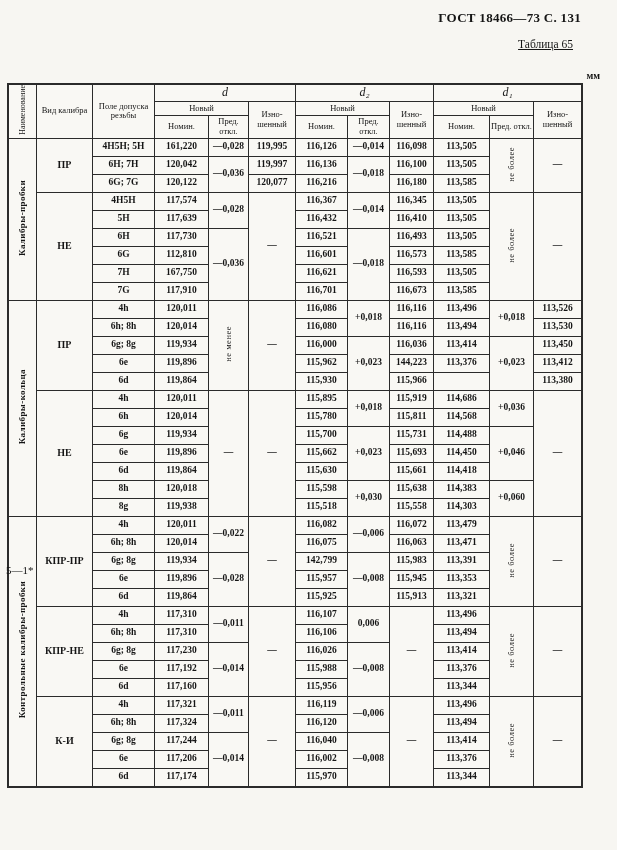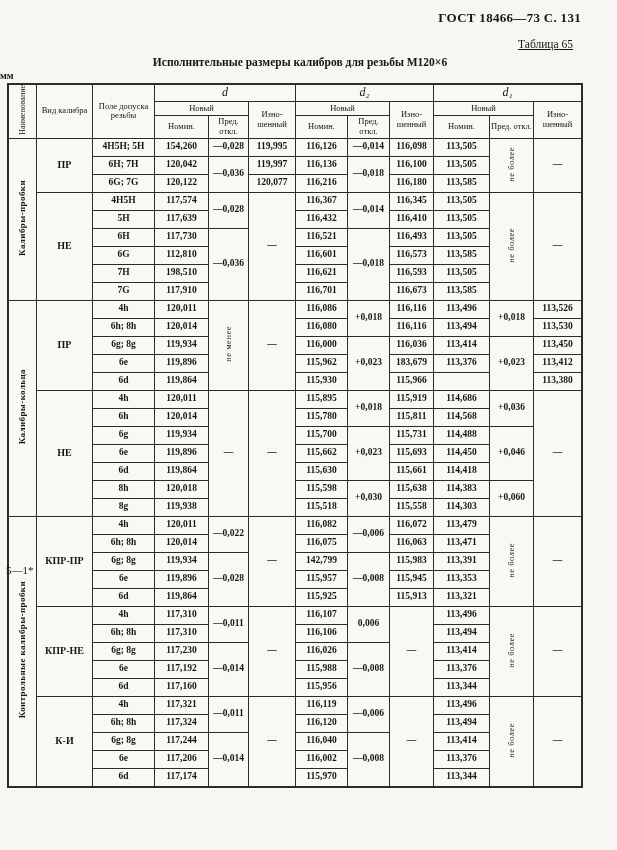--- a/index.html
+++ b/index.html
@@ -21,21 +21,21 @@
     position:absolute; top:38px; right:44px;
     font-size:11.5px;
     text-decoration:underline;
   }
   .title {
     position:absolute; top:56px; left:0; width:600px;
     text-align:center; font-weight:bold; font-size:11.5px;
   }
   .unit {
     position:absolute; top:70px; left:0; width:600px;
-    text-align:left; font-weight:bold; font-size:10px;
+    text-align:right; font-weight:bold; font-size:10px;
   }
   .sig {
     position:absolute; bottom:36px; left:6px;
     font-weight:normal; font-size:11px;
   }
 
   table {
     position:absolute; top:84px; left:8px;
     border-collapse:collapse;
     background:#f9f8f4;
@@ -73,21 +73,20 @@
   th.name-col .vtext { font-size:8px; }
   table { outline:1px solid #2b2b2b; }
 </style>
 </head>
 <body>
 
 <div class="page">
 
   <div class="gost-ref">ГОСТ 18466—73 С. 131</div>
   <div class="table-num">Таблица 65</div>
-  <div class="title">Исполнительные размеры калибров для резьбы М120×6</div>
   <div class="unit">мм</div>
 
   <table>
     <colgroup>
       <col class="c1">
         <col class="c2">
         <col class="c3">
       <col class="c4">
         <col class="c5">
         <col class="c6">
@@ -122,21 +121,21 @@
         <th>Пред. откл.</th>
         <th>Номин.</th>
         <th>Пред. откл.</th>
       </tr>
     </thead>
     <tbody>
         <tr>
           <td rowspan="9" class="vert group"><span class="vtext">Калибры-пробки</span></td>
           <td rowspan="3" class="vid">ПР</td>
           <td class="pole">4H5H; 5H</td>
-          <td>154,260</td>
+          <td>161,220</td>
           <td>—0,028</td>
           <td>119,995</td>
           <td>116,126</td>
           <td>—0,014</td>
           <td>116,098</td>
           <td>113,505</td>
           <td rowspan="3" class="vert small"><span class="vtext">не более</span></td>
           <td rowspan="3">—</td>
         </tr>
         <tr>
@@ -188,21 +187,21 @@
         </tr>
         <tr>
           <td class="pole">6G</td>
           <td>112,810</td>
           <td>116,601</td>
           <td>116,573</td>
           <td>113,585</td>
         </tr>
         <tr>
           <td class="pole">7H</td>
-          <td>198,510</td>
+          <td>167,750</td>
           <td>116,621</td>
           <td>116,593</td>
           <td>113,505</td>
         </tr>
         <tr>
           <td class="pole">7G</td>
           <td>117,910</td>
           <td>116,701</td>
           <td>116,673</td>
           <td>113,585</td>
@@ -236,21 +235,21 @@
           <td rowspan="3">+0,023</td>
           <td>116,036</td>
           <td>113,414</td>
           <td rowspan="3">+0,023</td>
           <td>113,450</td>
         </tr>
         <tr>
           <td class="pole">6e</td>
           <td>119,896</td>
           <td>115,962</td>
-          <td>183,679</td>
+          <td>144,223</td>
           <td>113,376</td>
           <td>113,412</td>
         </tr>
         <tr>
           <td class="pole">6d</td>
           <td>119,864</td>
           <td>115,930</td>
           <td>115,966</td>
           <td></td>
           <td>113,380</td>

